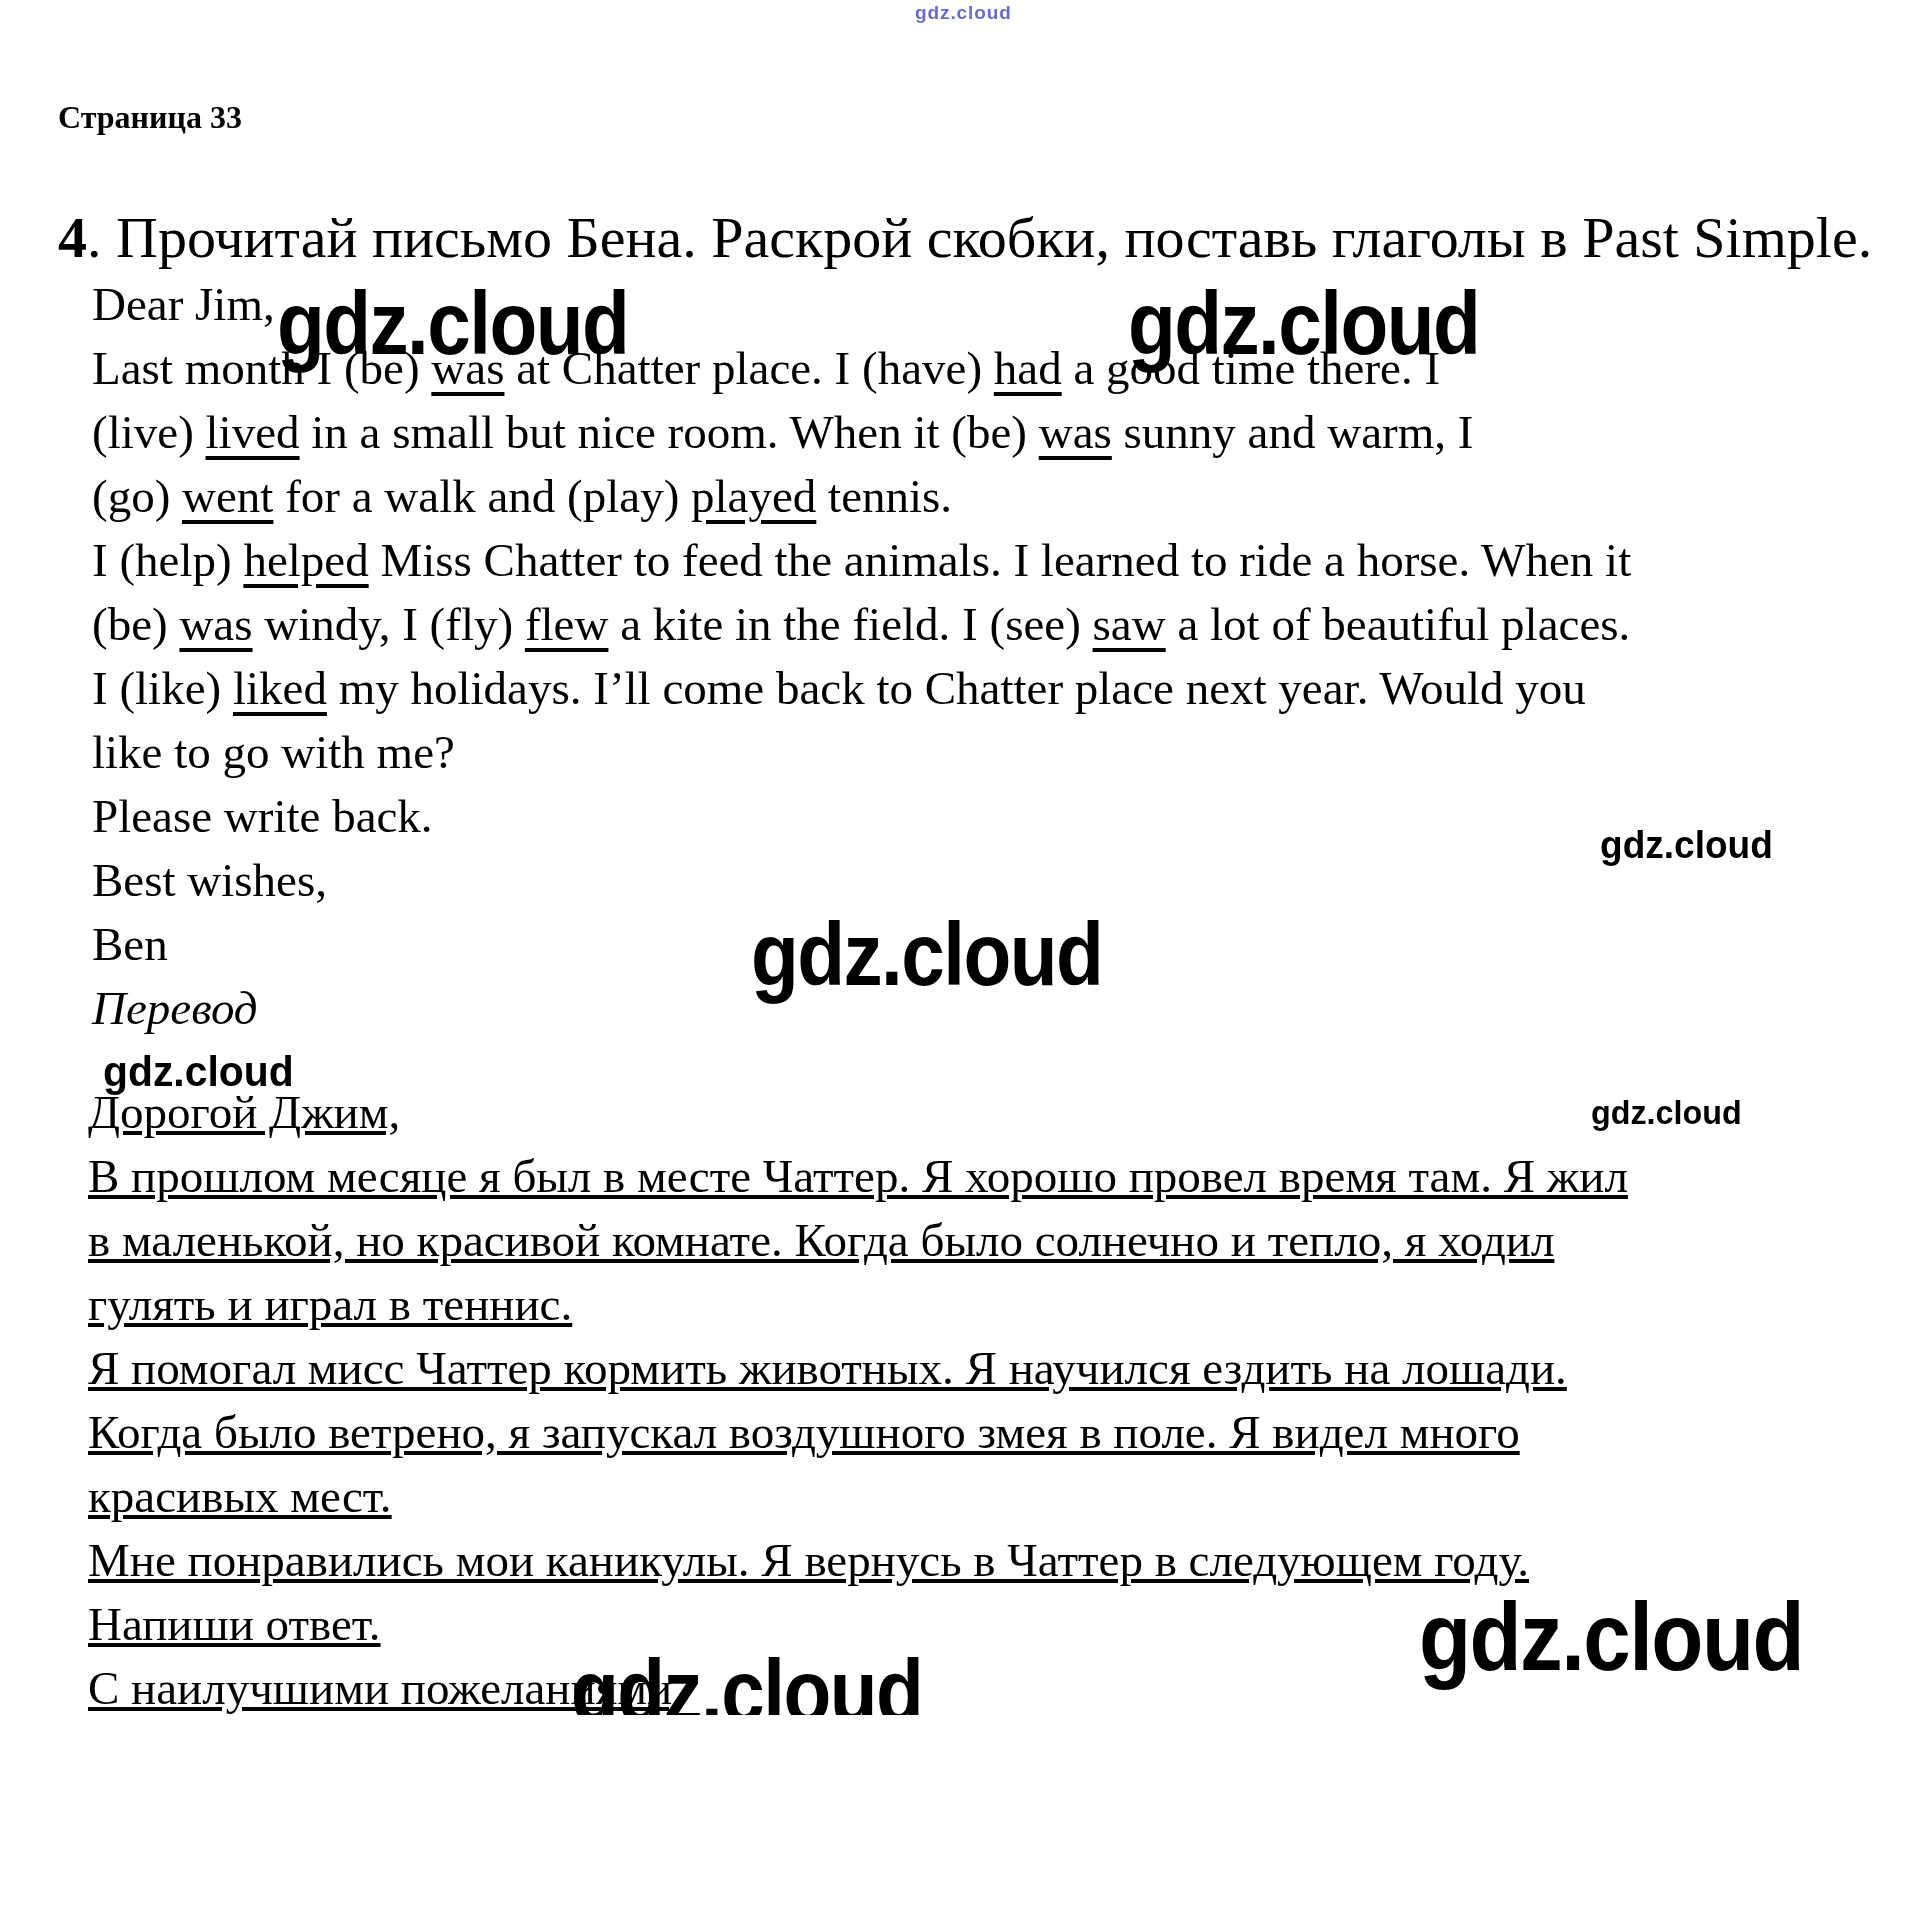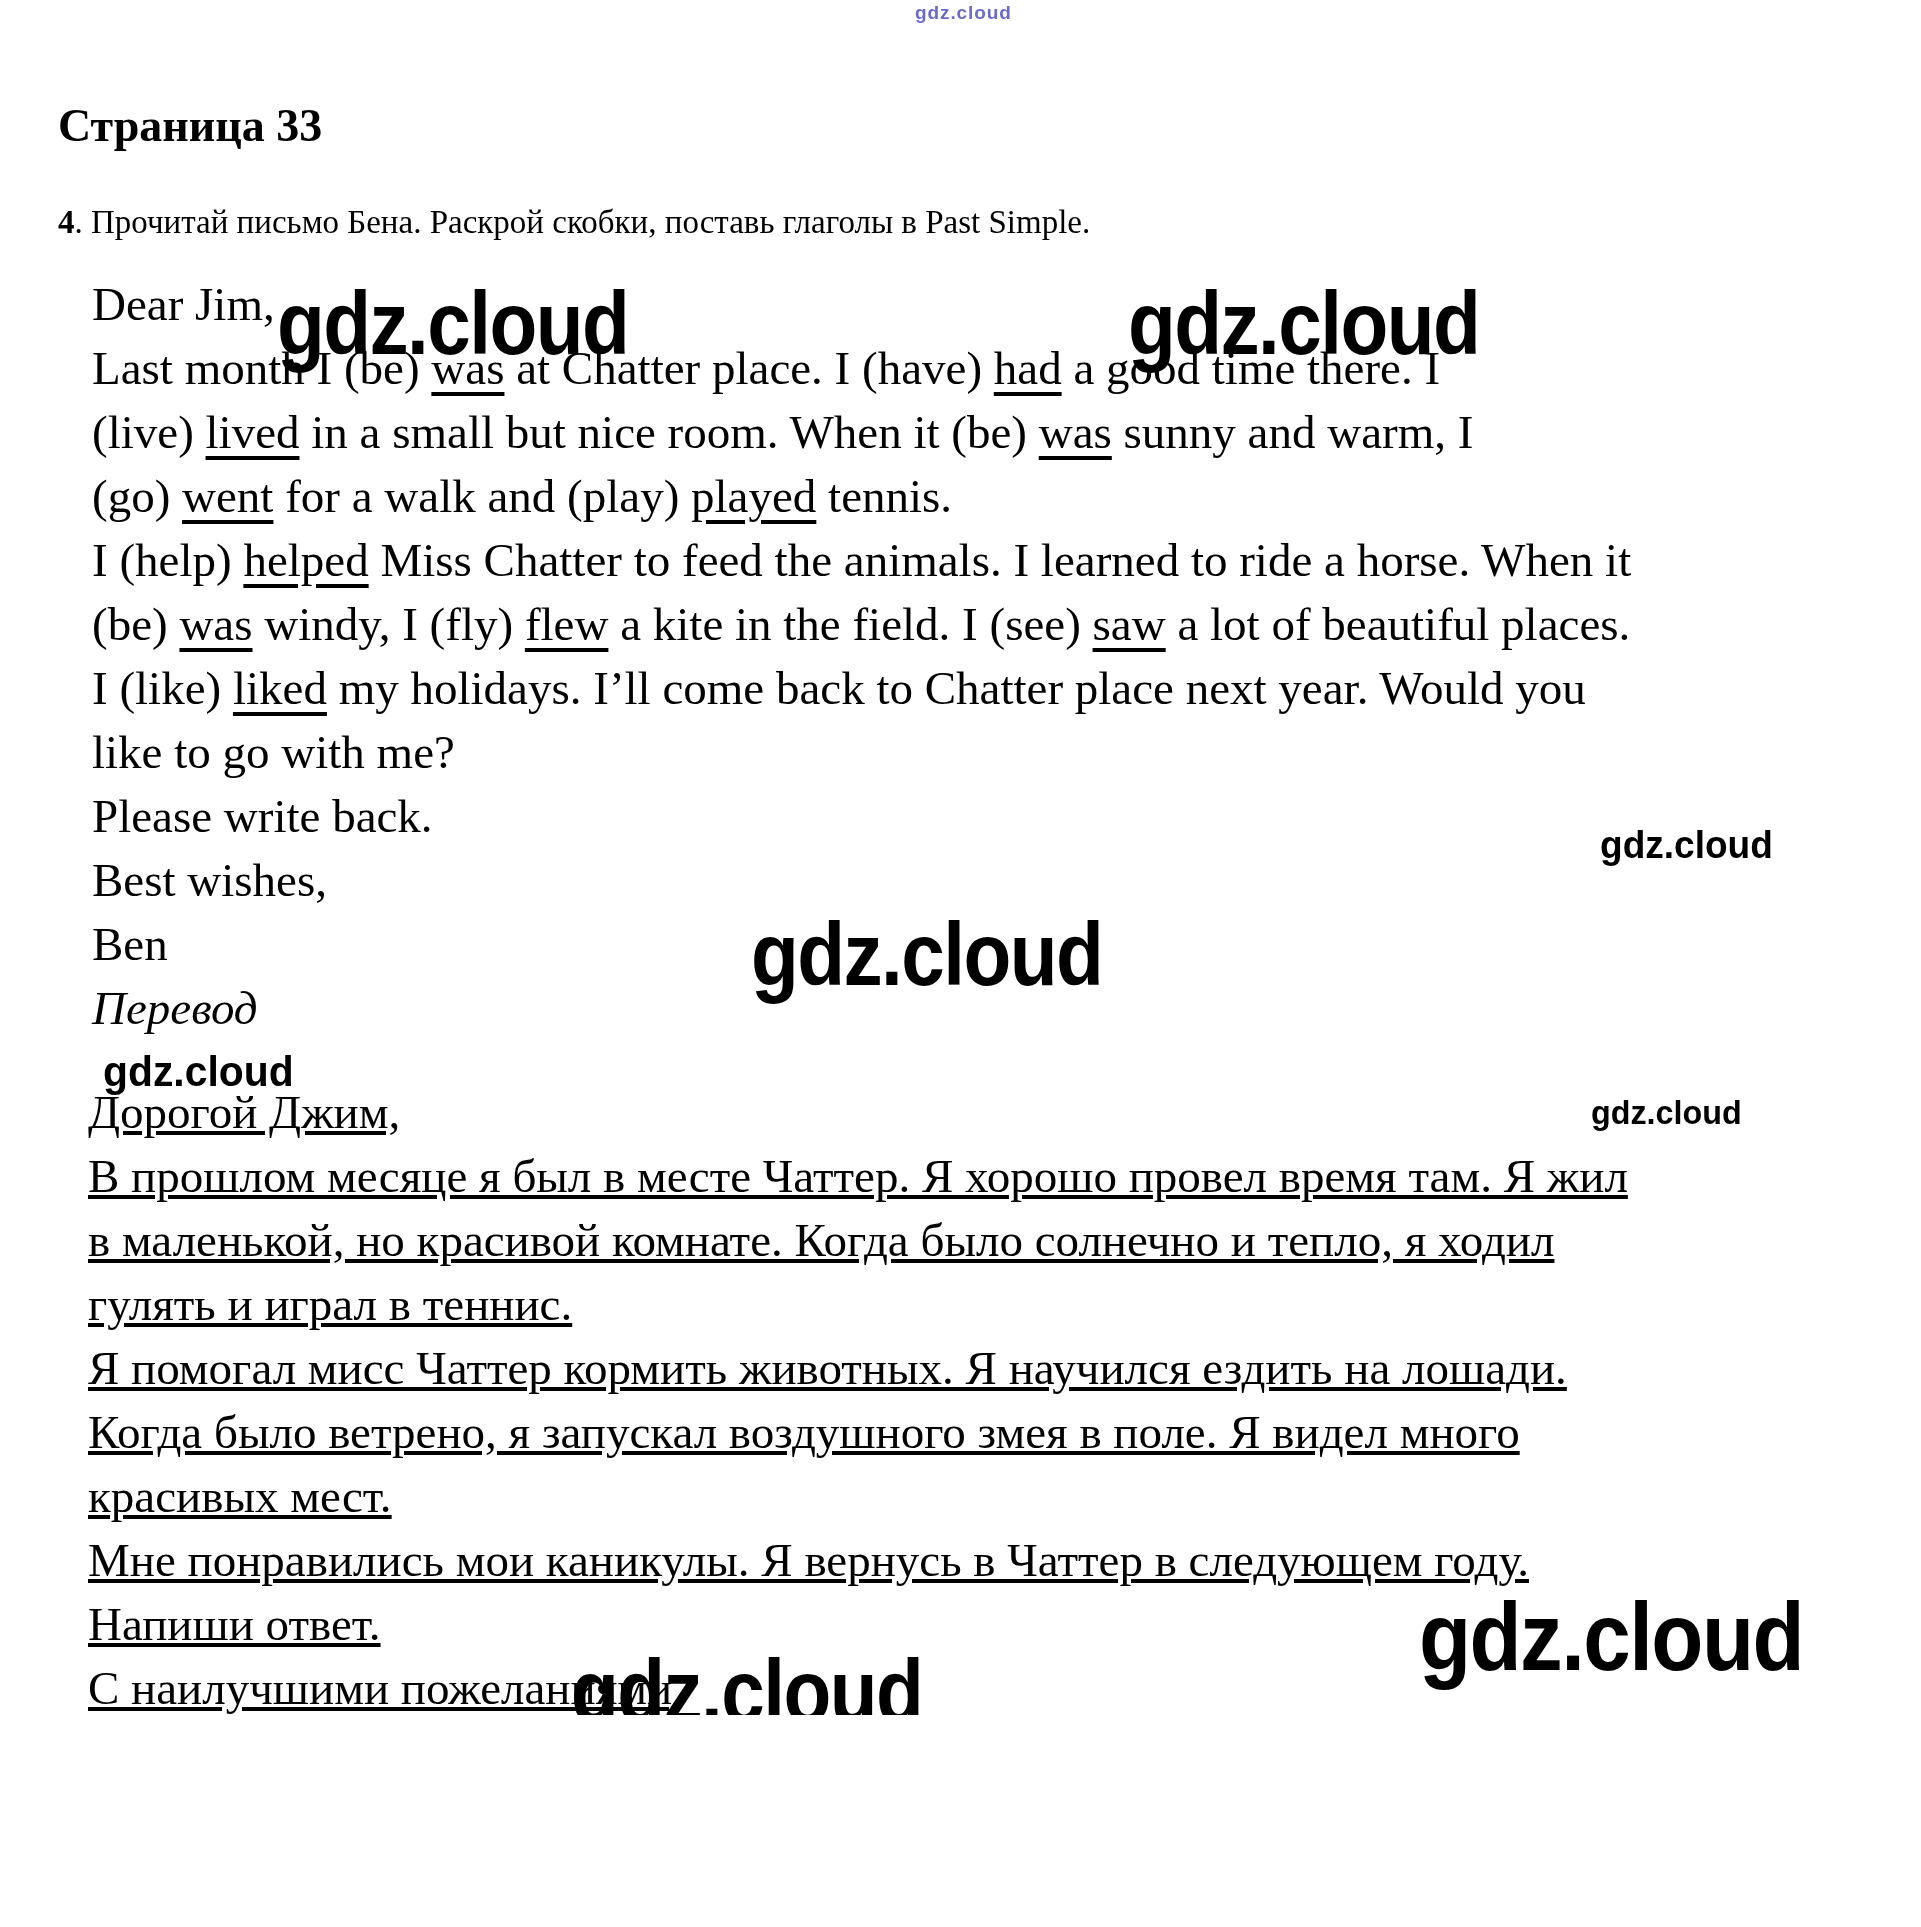--- a/index.html
+++ b/index.html
@@ -8,27 +8,27 @@
     width:1921px;
     height:1715px;
     background:#ffffff;
     overflow:hidden;
     font-family:"Liberation Serif","DejaVu Serif",serif;
     color:#000000;
   }
   .page-title{
     position:absolute;
     left:58px;top:99px;
-    font-size:46px;font-weight:bold;
+    font-size:32px;font-weight:bold;
     white-space:nowrap;
   }
   .task-line{
     position:absolute;
     left:58px;top:204px;
-    font-size:33px;
+    font-size:58px;
     white-space:nowrap;
   }
   .task-line .num{font-weight:bold;}
   .letter-body{
     position:absolute;
     left:58px;top:272px;
   }
   .translation-body{
     position:absolute;
     left:54px;top:1080px;text-decoration:underline;

